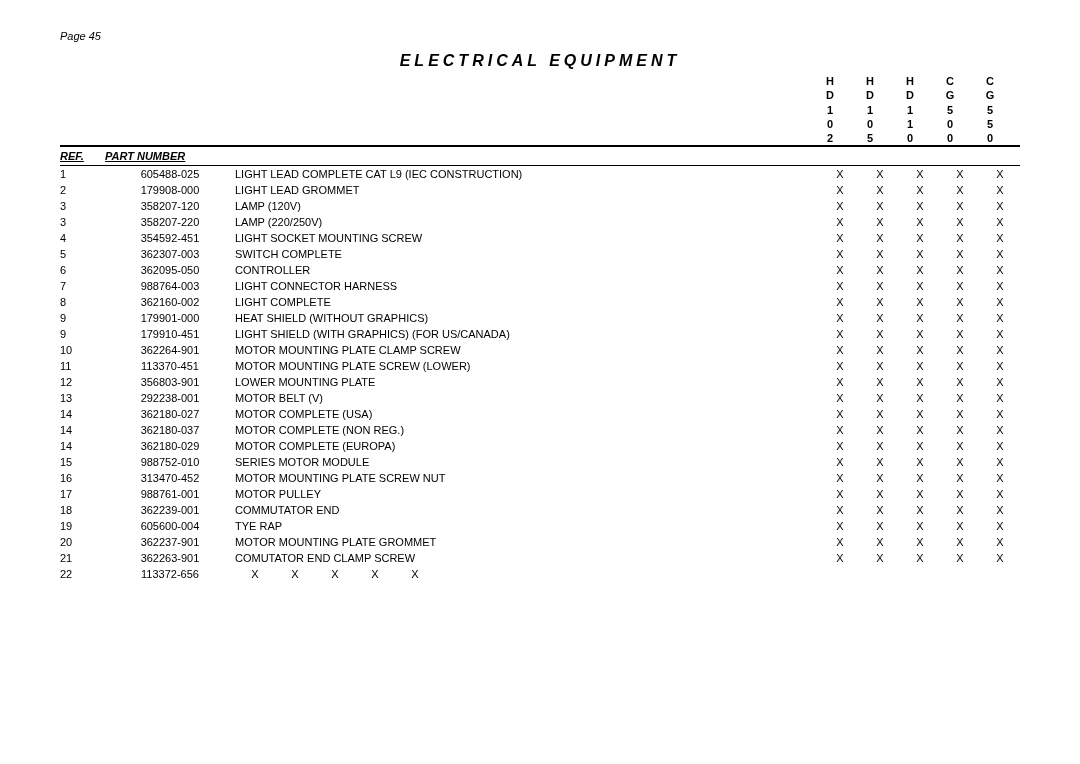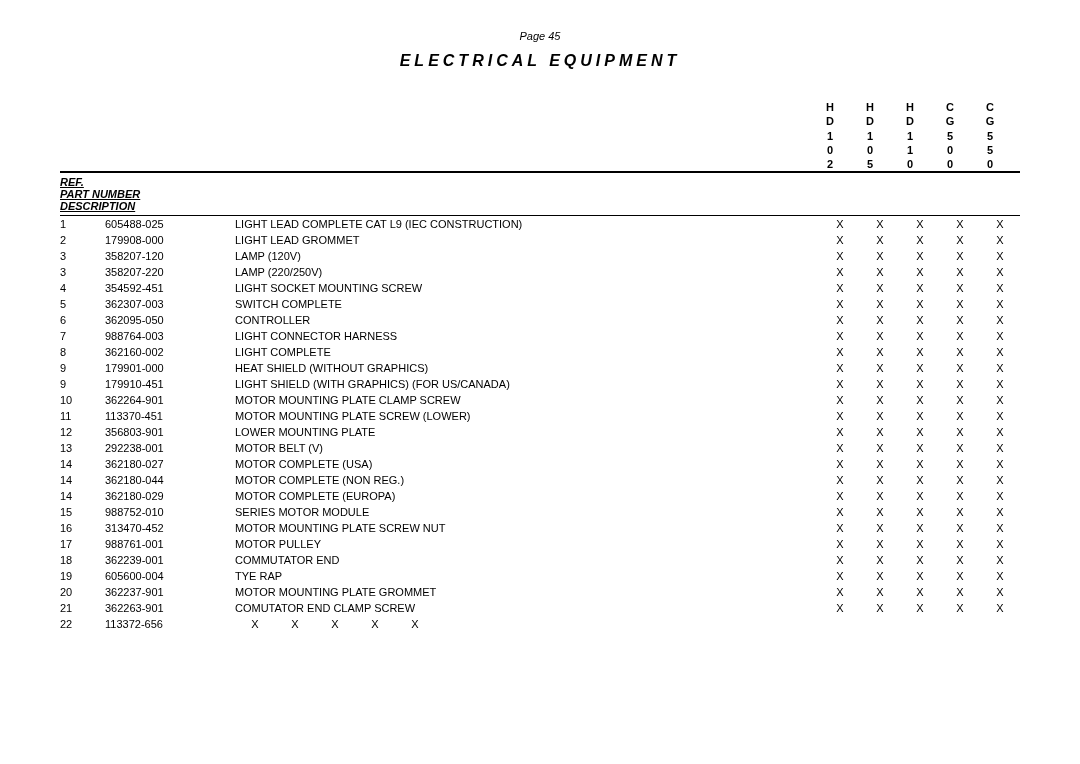--- a/index.html
+++ b/index.html
@@ -6,31 +6,31 @@
     body {
       background: #fff;
       font-family: Arial, Helvetica, sans-serif;
       font-size: 11px;
       color: #000;
       width: 1080px;
       min-height: 764px;
       padding: 30px 60px;
     }
     .page-number {
-      text-align: center;
+      text-align: left;
       font-size: 11px;
       margin-bottom: 10px;
       font-style: italic;
     }
     .page-title {
       text-align: center;
       font-size: 16px;
       font-weight: bold;
       letter-spacing: 4px;
-      margin-bottom: 30px;
+      margin-bottom: 4px;
       font-style: italic;
     }
     .col-header-group {
       display: flex;
       flex-direction: column;
       align-items: center;
       width: 40px;
       font-weight: bold;
       font-size: 11px;
       line-height: 1.3;
@@ -39,35 +39,34 @@
       width: 100%;
     }
     .table-header-row {
       display: flex;
       border-top: 2px solid #000;
       border-bottom: 1px solid #000;
       padding: 3px 0;
       font-weight: bold;
       font-style: italic;
       font-size: 11px;
-      flex-direction: column;
     }
     .col-ref { width: 45px; flex-shrink: 0; }
     .col-part { width: 130px; flex-shrink: 0; }
     .col-desc { flex: 1; }
     .col-x { width: 40px; flex-shrink: 0; text-align: center; }
 
     .data-row {
       display: flex;
       padding: 2px 0;
       font-size: 11px;
       align-items: center;
     }
     .data-row .col-ref { color: #000; }
-    .data-row .col-part { color: #000; }
+    .data-row .col-part { color: #000; text-align: center; }
     .data-row .col-x { text-align: center; }
     .underline-header { text-decoration: underline; }
   </style>
 </head>
 <body>
 
 <div class="page-number">Page 45</div>
 
 <div class="page-title">ELECTRICAL EQUIPMENT</div>
 
@@ -108,21 +107,20 @@
         <div>5</div>
         <div>0</div>
       </div>
     </div>
 </div>
 
 <div class="table-area">
   <div class="table-header-row">
     <div class="col-ref underline-header">REF.</div>
     <div class="col-part underline-header">PART NUMBER</div>
-    <div class="col-desc underline-header">DESCRIPTION</div>
     <div class="col-x"></div>
     <div class="col-x"></div>
     <div class="col-x"></div>
     <div class="col-x"></div>
     <div class="col-x"></div>
   </div>
   <div id="table-body">
       <div class="data-row">
         <div class="col-ref">1</div>
         <div class="col-part">605488-025</div>
@@ -278,21 +276,21 @@
         <div class="col-part">362180-027</div>
         <div class="col-desc">MOTOR COMPLETE (USA)</div>
         <div class="col-x">X</div>
         <div class="col-x">X</div>
         <div class="col-x">X</div>
         <div class="col-x">X</div>
         <div class="col-x">X</div>
       </div>
       <div class="data-row">
         <div class="col-ref">14</div>
-        <div class="col-part">362180-044</div>
+        <div class="col-part">362180-037</div>
         <div class="col-desc">MOTOR COMPLETE (NON REG.)</div>
         <div class="col-x">X</div>
         <div class="col-x">X</div>
         <div class="col-x">X</div>
         <div class="col-x">X</div>
         <div class="col-x">X</div>
       </div>
       <div class="data-row">
         <div class="col-ref">14</div>
         <div class="col-part">362180-029</div>

